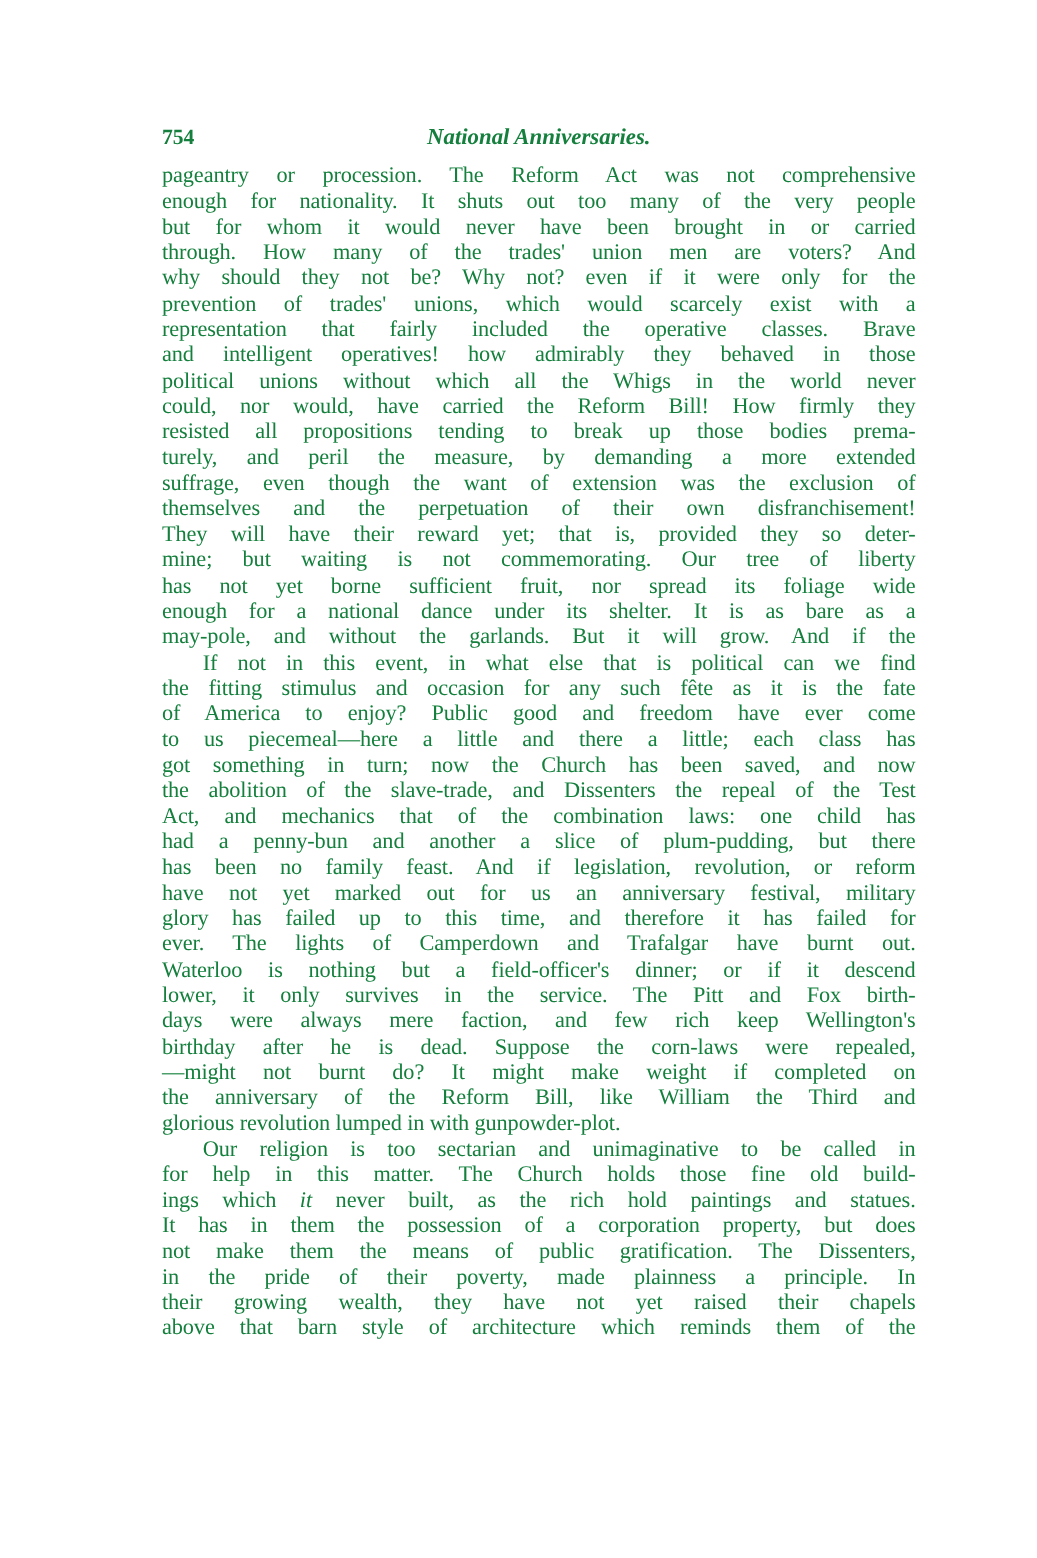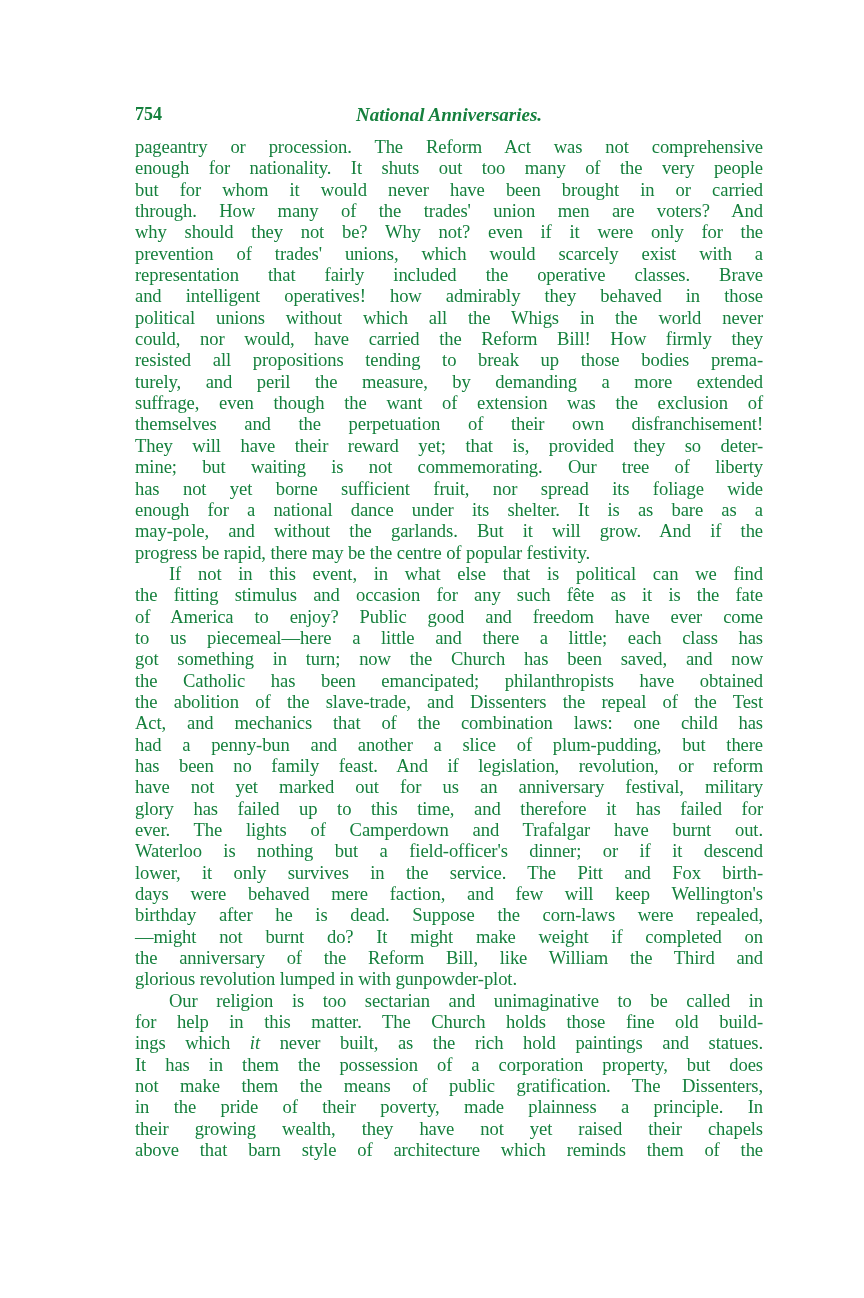--- a/index.html
+++ b/index.html
@@ -52,37 +52,35 @@
     <span class="line">could, nor would, have carried the Reform Bill! How firmly they</span>
     <span class="line">resisted all propositions tending to break up those bodies prema-</span>
     <span class="line">turely, and peril the measure, by demanding a more extended</span>
     <span class="line">suffrage, even though the want of extension was the exclusion of</span>
     <span class="line">themselves and the perpetuation of their own disfranchisement!</span>
     <span class="line">They will have their reward yet; that is, provided they so deter-</span>
     <span class="line">mine; but waiting is not commemorating.  Our tree of liberty</span>
     <span class="line">has not yet borne sufficient fruit, nor spread its foliage wide</span>
     <span class="line">enough for a national dance under its shelter.  It is as bare as a</span>
     <span class="line">may-pole, and without the garlands. But it will grow. And if the</span>
-    <span class="line last">progress be rapid, there may be the centre of popular festivity.</span>
     <span class="line indent">If not in this event, in what else that is political can we find</span>
     <span class="line">the fitting stimulus and occasion for any such fête as it is the fate</span>
     <span class="line">of America to enjoy?   Public good and freedom have ever come</span>
     <span class="line">to us piecemeal—here a little and there a little; each class has</span>
     <span class="line">got something in turn; now the Church has been saved, and now</span>
-    <span class="line">the Catholic has been emancipated; philanthropists have obtained</span>
     <span class="line">the abolition of the slave-trade, and Dissenters the repeal of the Test</span>
     <span class="line">Act, and mechanics that of the combination laws: one child has</span>
     <span class="line">had a penny-bun and another a slice of plum-pudding, but there</span>
     <span class="line">has been no family feast.  And if legislation, revolution, or reform</span>
     <span class="line">have not yet marked out for us an anniversary festival, military</span>
     <span class="line">glory has failed up to this time, and therefore it has failed for</span>
     <span class="line">ever.  The lights of Camperdown and Trafalgar have burnt out.</span>
     <span class="line">Waterloo is nothing but a field-officer's dinner; or if it descend</span>
     <span class="line">lower, it only survives in the service.  The Pitt and Fox birth-</span>
-    <span class="line">days were behaved mere faction, and few will keep Wellington's</span>
+    <span class="line">days were always mere faction, and few rich keep Wellington's</span>
     <span class="line">birthday after he is dead.  Suppose the corn-laws were repealed,</span>
     <span class="line">—might not burnt do?  It might make weight if completed on</span>
     <span class="line">the anniversary of the Reform Bill, like William the Third and</span>
     <span class="line last">glorious revolution lumped in with gunpowder-plot.</span>
     <span class="line indent">Our religion is too sectarian and unimaginative to be called in</span>
     <span class="line">for help in this matter.  The Church holds those fine old build-</span>
     <span class="line"><span>ings which </span><em>it</em><span> never built, as the rich hold paintings and statues.</span></span>
     <span class="line">It has in them the possession of a corporation property, but does</span>
     <span class="line">not make them the means of public gratification.  The Dissenters,</span>
     <span class="line">in the pride of their poverty, made plainness a principle.  In</span>

